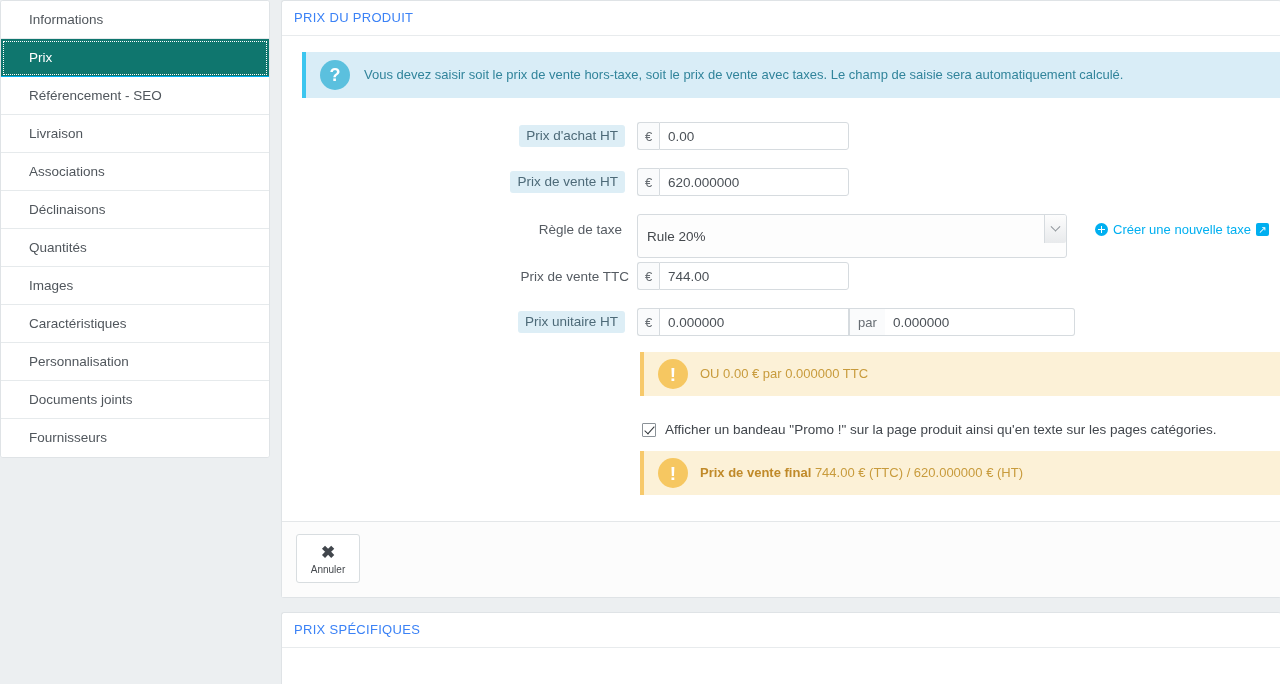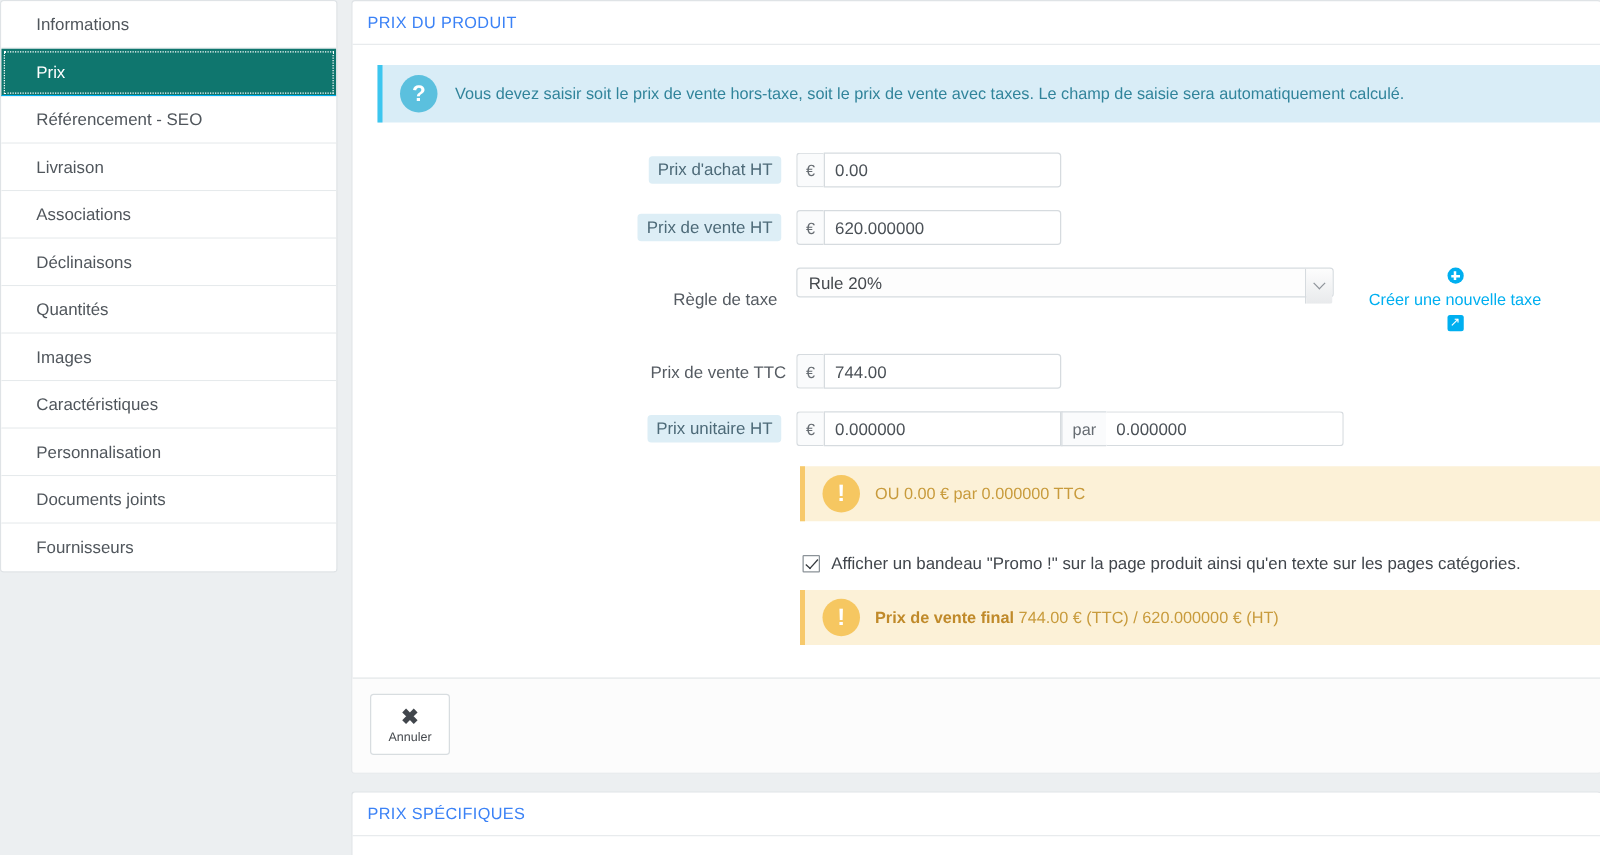--- a/index.html
+++ b/index.html
@@ -180,21 +180,21 @@
   .w-210 { width: 190px; }
 
   
   .select-wrap {
     position: relative;
     width: 430px;
     height: 30px;
   }
   .select-box {
     width: 100%;
-    height: 24px;
+    height: 44px;
     border: 1px solid #d6dbdf;
     background: #fdfdfd;
     border-radius: 3px;
     display: flex;
     align-items: center;
     padding: 0 0 0 9px;
     font-size: 13.5px;
     color: #45494e;
     cursor: pointer;
   }
@@ -218,21 +218,20 @@
 
   .new-tax-link {
     display: flex;
     align-items: center;
     gap: 5px;
     margin-left: 28px;
     color: #00aff0;
     font-size: 13px;
     cursor: pointer;
     white-space: nowrap;
-    flex-direction: column;
   }
   .plus-circle {
     width: 13px; height: 13px;
     border-radius: 50%;
     background: #00aff0;
     position: relative;
     flex: 0 0 13px;
   }
   .plus-circle::before, .plus-circle::after {
     content: "";

